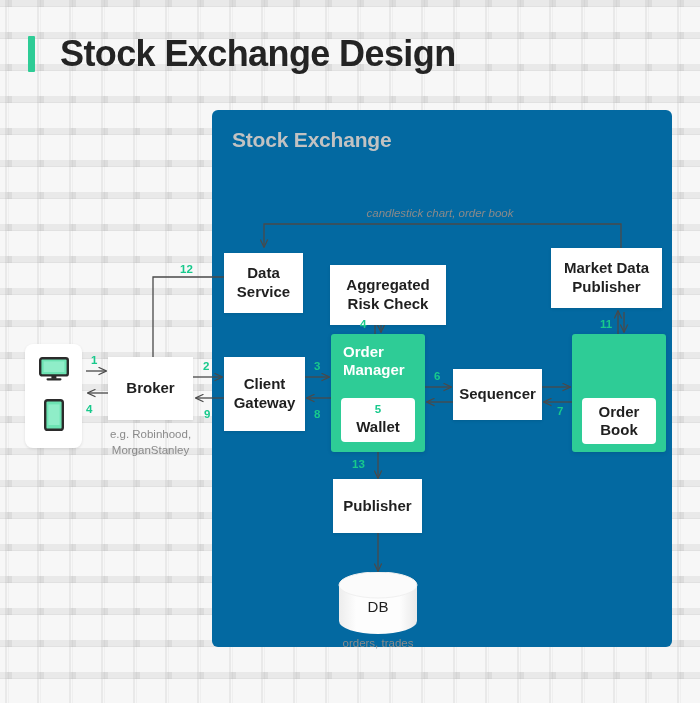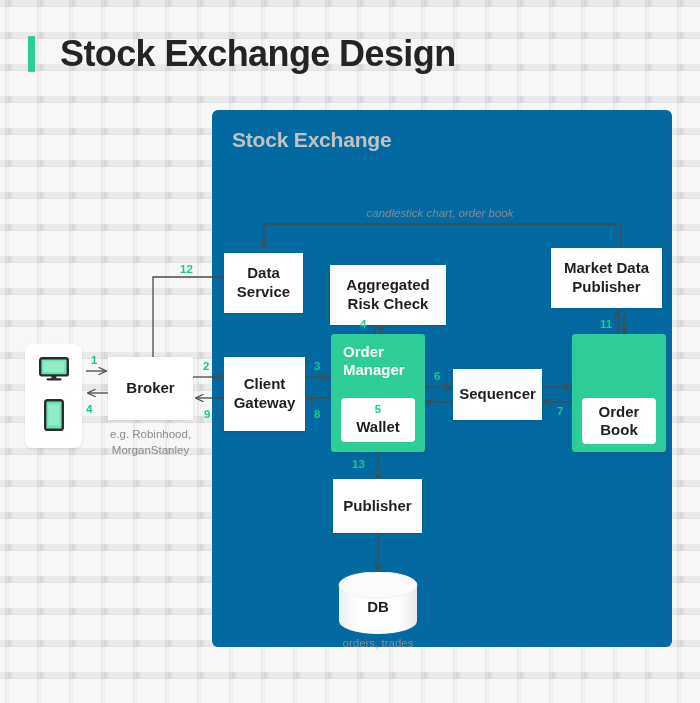--- a/index.html
+++ b/index.html
@@ -326,21 +326,21 @@
             <stop offset="0%" stop-color="#ededed"></stop>
             <stop offset="22%" stop-color="#fdfdfd"></stop>
             <stop offset="78%" stop-color="#fdfdfd"></stop>
             <stop offset="100%" stop-color="#e9e9e9"></stop>
           </linearGradient>
         </defs>
         <path d="M1,13 L1,49 A39,13 0 0 0 79,49 L79,13 Z" fill="url(#cylBody)"></path>
         <ellipse cx="40" cy="13" rx="39" ry="13" fill="#fbfbfb"></ellipse>
         <ellipse cx="40" cy="13" rx="39" ry="13" fill="none" stroke="#f0f0f0" stroke-width="1"></ellipse>
       </svg>
-      <div style="position:absolute; left:0; top:26px; width:80px; text-align:center; font-size:15px; font-weight:bold; color:#1f1f1f;">DB</div>
+      <div style="position:absolute; left:0; top:26px; width:80px; text-align:center; font-size:15px; font-weight:normal; color:#1f1f1f;">DB</div>
     </div>
     <div class="caption" style="left:310px; top:636px; width:136px;">orders, trades</div>
 
     <div class="step" style="left:91px; top:355px;">1</div>
     <div class="step" style="left:86px; top:404px;">4</div>
 
     <div class="step" style="left:203px; top:361px;">2</div>
     <div class="step" style="left:204px; top:409px;">9</div>
 
     <div class="step" style="left:314px; top:361px;">3</div>

